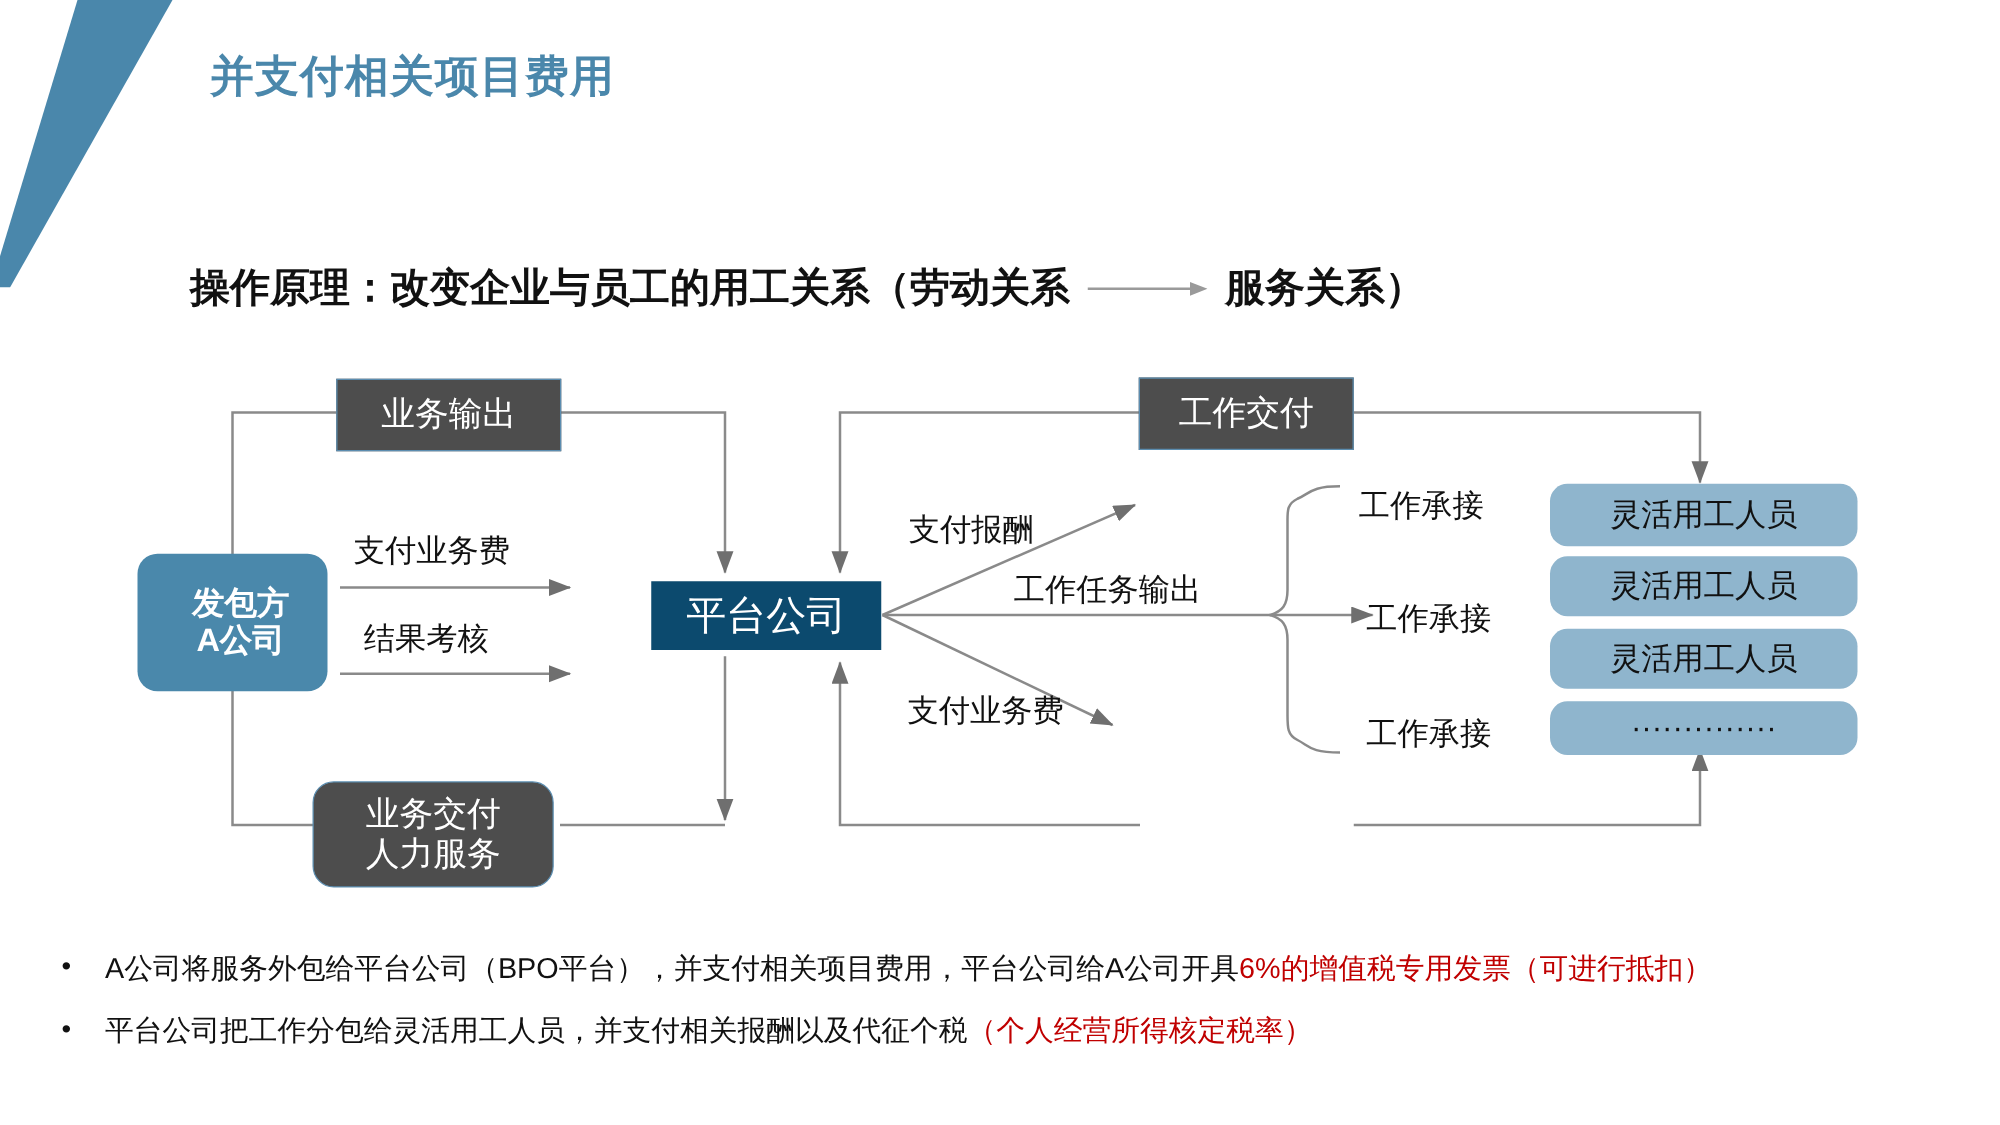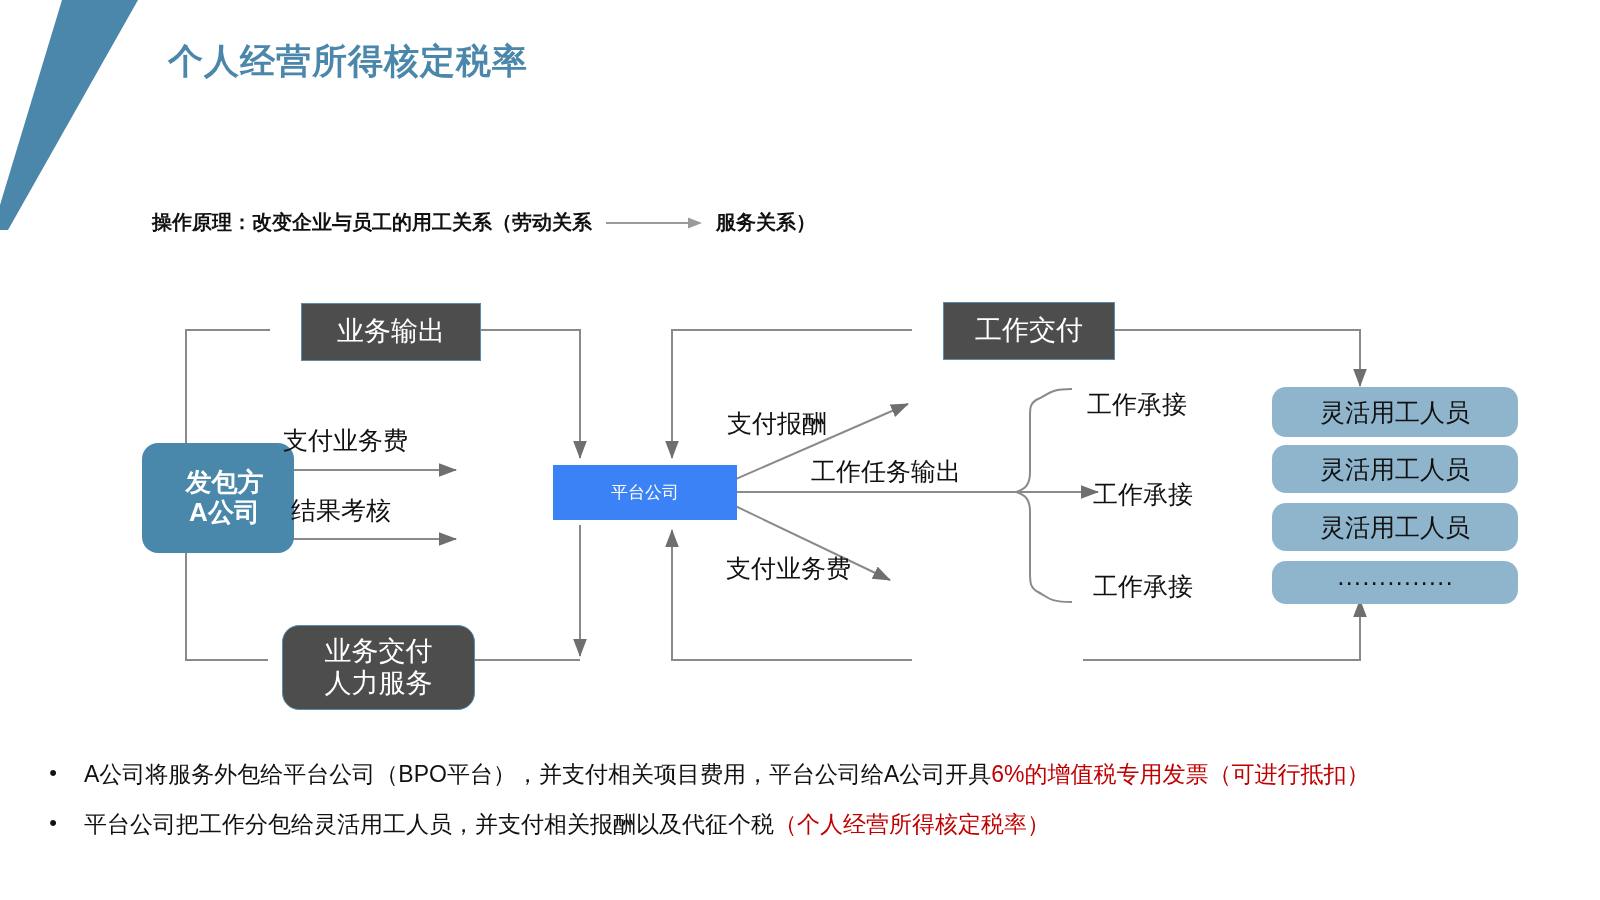--- a/index.html
+++ b/index.html
@@ -25,21 +25,21 @@
     left: 168px; top: 38px;
     font-size: 35px;
     font-weight: bold;
     color: #4a87ab;
     letter-spacing: 1px;
     white-space: nowrap;
   }
   .subtitle {
     position: absolute;
     left: 152px; top: 209px;
-    font-size: 20px;
+    font-size: 32px;
     font-weight: bold;
     color: #111111;
     white-space: nowrap;
     display: flex;
     align-items: center;
   }
   .subtitle .seg { display: inline-block; }
   .subtitle-arrow {
     display: inline-block;
     margin: 0 14px;
@@ -55,40 +55,39 @@
   }
 
   .node {
     position: absolute;
     display: flex;
     align-items: center;
     justify-content: center;
     text-align: center;
     box-sizing: border-box;
     line-height: 1.15;
-    margin-left: 32px;
   }
   .node-dark {
     background: #4d4d4d;
     border: 1px solid #5b8db0;
     color: #ffffff;
     font-size: 27px;
   }
   .node-blue-round {
     background: #4a88ab;
     color: #ffffff;
     font-weight: bold;
     font-size: 26px;
     border-radius: 16px;
     padding-left: 13px;
   }
   .node-blue-rect {
-    background: #3b82f6;
+    background: #0c4a6e;
     color: #ffffff;
-    font-size: 17px;
+    font-size: 32px;
     align-items: center;
   }
   .worker-box {
     background: #8fb5cd;
     color: #111111;
     font-size: 25px;
     border-radius: 14px;
   }
   .edge-label {
     position: absolute;
@@ -121,21 +120,21 @@
 </style>
 </head>
 <body>
 
 <div id="slide">
 
   <svg class="corner-stripe" viewBox="0 0 200 230">
     <polygon points="62,0 138,0 8,230 0,230 0,205" fill="#4a87ab"></polygon>
   </svg>
 
-  <div class="slide-title">个人经营所得核定税率</div>
+  <div class="slide-title">并支付相关项目费用</div>
 
   <div class="subtitle">
     <span class="seg">操作原理：改变企业与员工的用工关系（劳动关系</span>
     <svg class="subtitle-arrow" viewBox="0 0 96 14">
       <line x1="0" y1="7" x2="82" y2="7" stroke="#9a9a9a" stroke-width="2"></line>
       <polygon points="82,1.5 96,7 82,12.5" fill="#9a9a9a"></polygon>
     </svg>
     <span class="seg">服务关系）</span>
   </div>
 

